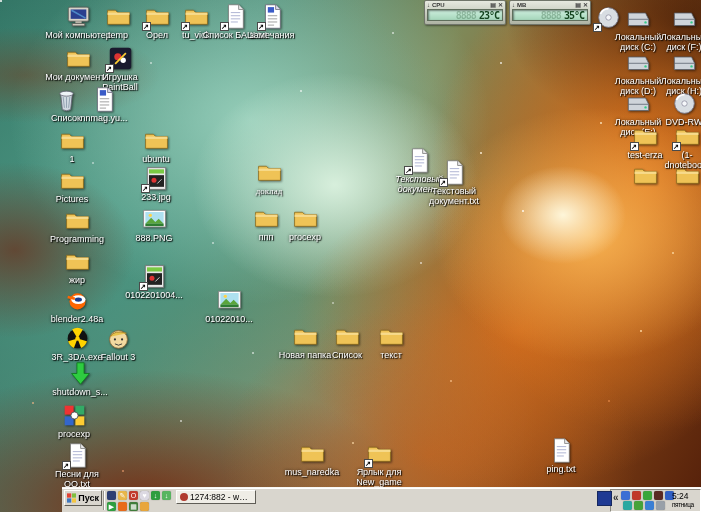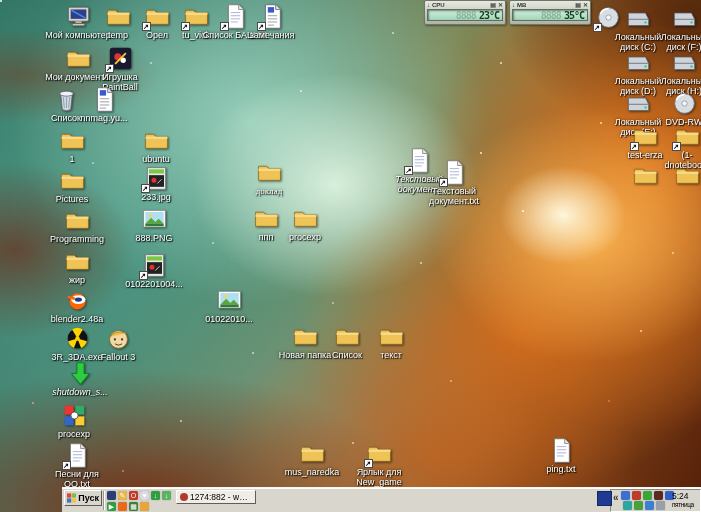--- a/index.html
+++ b/index.html
@@ -265,21 +265,21 @@
     </div>
     <div class="dicon" style="left: 43px; top: 249px;">
       <div class="ic-img">
         <svg viewBox="0 0 32 26">
           <path d="M2 5h10l3 3h15v15H2z" fill="#efc356" stroke="#8a6a1c"></path>
           <rect x="2" y="8" width="28" height="3" fill="#f7da8c"></rect>
         </svg>
       </div>
       <div class="ic-label">жир</div>
     </div>
-    <div class="dicon" style="left: 120px; top: 253px;">
+    <div class="dicon" style="left: 120px; top: 264px;">
       <div class="ic-img">
         <svg viewBox="0 0 28 30">
           <rect x="3" y="2" width="22" height="26" fill="#e8e8e8" stroke="#777"></rect>
           <rect x="5" y="4" width="18" height="5" fill="#7ac943"></rect>
           <rect x="5" y="11" width="18" height="14" fill="#222"></rect>
           <circle cx="11" cy="17" r="3" fill="#d33"></circle>
           <path d="M15 21l5-5" stroke="#eee"></path>
         </svg>
         <span class="sc-arrow">↗</span>
       </div>
@@ -327,21 +327,21 @@
         <svg viewBox="0 0 28 28">
           <circle cx="14" cy="15" r="10" fill="#f3d9a0" stroke="#8a6d3b"></circle>
           <path d="M5 12q4-8 18-4" fill="#e8c24a" stroke="#a8812a"></path>
           <circle cx="10" cy="15" r="1.2" fill="#333"></circle>
           <circle cx="18" cy="15" r="1.2" fill="#333"></circle>
           <path d="M10 20q4 3 8 0" stroke="#333" fill="none"></path>
         </svg>
       </div>
       <div class="ic-label">Fallout 3</div>
     </div>
-    <div class="dicon" style="left: 46px; top: 361px; font-style: italic;">
+    <div class="dicon" style="left: 46px; top: 361px;">
       <div class="ic-img">
         <svg viewBox="0 0 24 28">
           <path d="M8 2h8v12h6L12 26 2 14h6z" fill="#2ecc40" stroke="#117a22"></path>
         </svg>
       </div>
       <div class="ic-label">shutdown_s...</div>
     </div>
     <div class="dicon" style="left: 40px; top: 403px;">
       <div class="ic-img">
         <svg viewBox="0 0 28 28">

